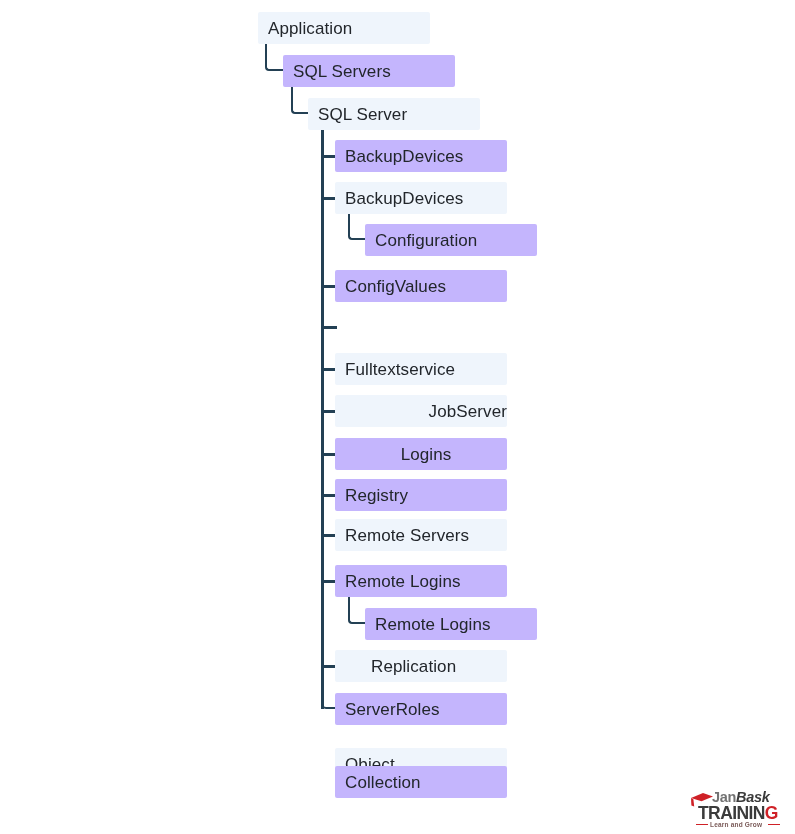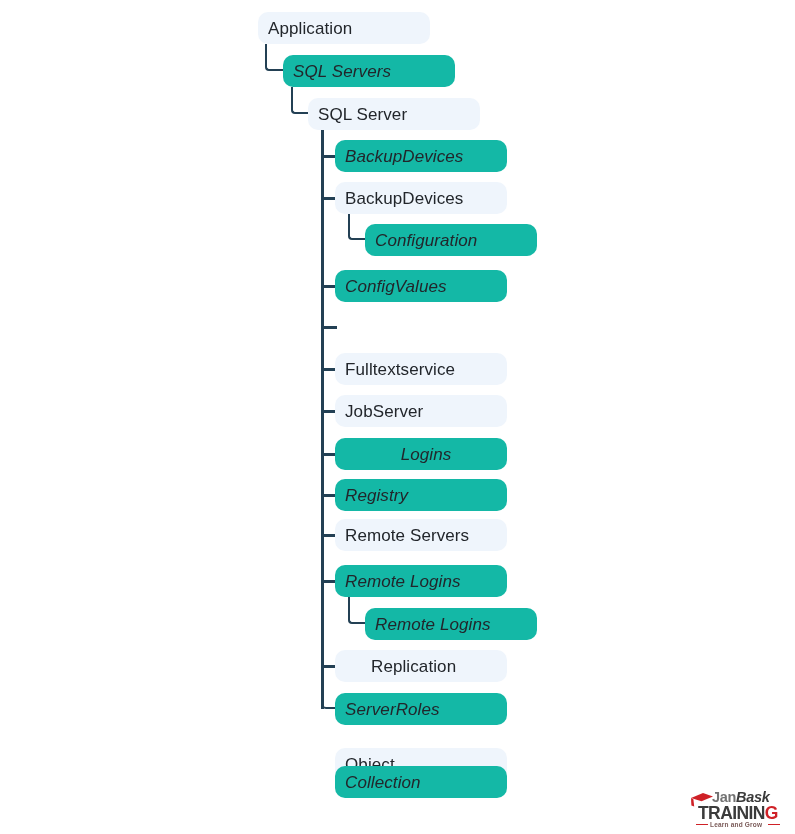--- a/index.html
+++ b/index.html
@@ -27,28 +27,28 @@
 
   
   .node {
     position: absolute;
     box-sizing: border-box;
     height: 32px;
     width: 172px;
     display: flex;
     align-items: center;
     padding-left: 10px;
-    border-radius: 10px;
+    border-radius: 2px;
     font-size: 17px;
     letter-spacing: 0.1px;
     color: #22262b;
     white-space: nowrap;
   }
   .node.object      { background: #eff5fc; }
-  .node.collection  { background: #14b8a6; font-style: italic; }
+  .node.collection  { background: #c4b5fd; }
 
   .node-label {
     display: block;
     line-height: 1;
   }
 
   
   .elbow {
     position: absolute;
     box-sizing: border-box;
@@ -180,21 +180,21 @@
   </div>
   <div class="node collection" style="left:365px; top:224px;">
     <span class="node-label">Configuration</span>
   </div>
   <div class="node collection" style="left:335px; top:270px;">
     <span class="node-label">ConfigValues</span>
   </div>
   <div class="node object" style="left:335px; top:353px;">
     <span class="node-label">Fulltextservice</span>
   </div>
-  <div class="node object" style="left:335px; top:395px;">
+  <div class="node object" style="left:335px; top:395px;justify-content:flex-end;">
     <span class="node-label">JobServer</span>
   </div>
   <div class="node collection" style="left:335px; top:438px;justify-content:center;">
     <span class="node-label">Logins</span>
   </div>
   <div class="node collection" style="left:335px; top:479px;">
     <span class="node-label">Registry</span>
   </div>
   <div class="node object" style="left:335px; top:519px;">
     <span class="node-label">Remote Servers</span>

